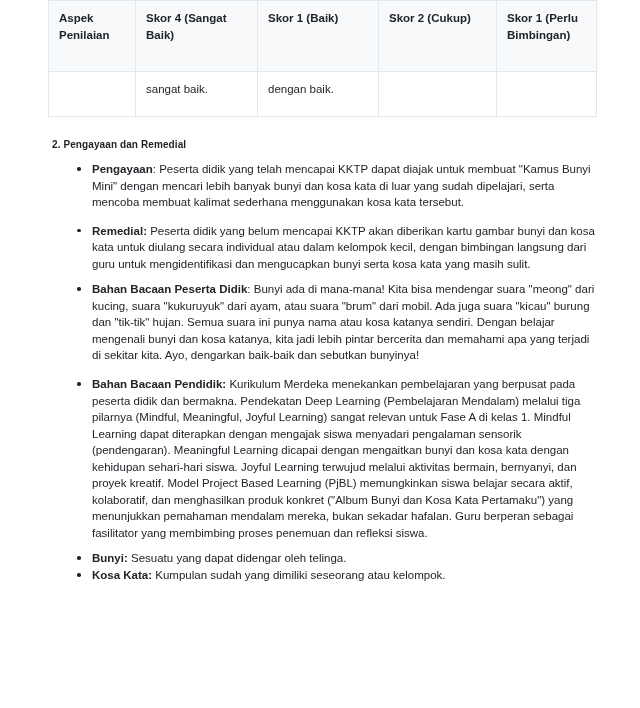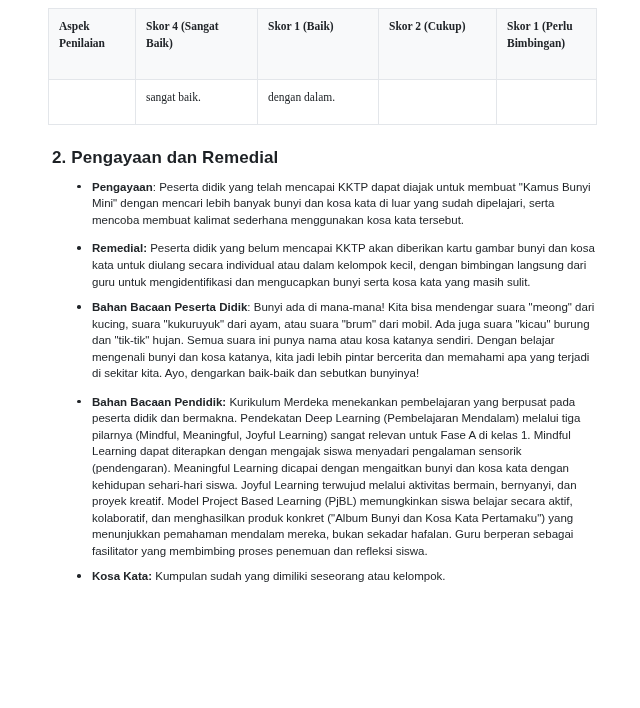--- a/index.html
+++ b/index.html
@@ -18,22 +18,21 @@
 
   .page {
     position: relative;
     width: 640px;
     height: 708px;
     box-sizing: border-box;
   }
 
   
   .rubric-wrap {
-    padding: 8px 45px 0 48px;
-    font-family: Liberation Serif, serif;
+    padding: 0 45px 0 48px;
   }
   table.rubric {
     width: 548px;
     border-collapse: collapse;
     table-layout: fixed;
     font-size: 11.5px;
     line-height: 1.45;
   }
   table.rubric th,
   table.rubric td {
@@ -57,21 +56,21 @@
   col.c2 { width: 122px; }
   col.c3 { width: 121px; }
   col.c4 { width: 118px; }
   col.c5 { width: 100px; }
 
   
   .content {
     padding: 0 45px 0 52px;
   }
   h3.section-heading {
-    font-size: 17px;
+    font-size: 10px;
     font-weight: bold;
     color: #1d2125;
     margin: 17px 0 0 0;
     line-height: 1.4;
     letter-spacing: 0.1px;
   }
   h3.section-heading.first { margin-top: 21px; }
 
   ul.bullets {
     list-style: none;
@@ -131,21 +130,21 @@
           <th>Skor 4 (Sangat Baik)</th>
           <th>Skor 1 (Baik)</th>
           <th>Skor 2 (Cukup)</th>
           <th>Skor 1 (Perlu Bimbingan)</th>
         </tr>
       </thead>
       <tbody>
         <tr>
           <td></td>
           <td>sangat baik.</td>
-          <td>dengan dalam.</td>
+          <td>dengan baik.</td>
           <td></td>
           <td></td>
         </tr>
       </tbody>
     </table>
   </div>
 
   <div class="content">
 
     <h3 class="section-heading first">2. Pengayaan dan Remedial</h3>
@@ -163,19 +162,22 @@
         <span class="lead">Bahan Bacaan Peserta Didik</span><span>: </span><span>Bunyi ada di mana-mana! Kita bisa mendengar suara "meong" dari kucing, suara "kukuruyuk" dari ayam, atau suara "brum" dari mobil. Ada juga suara "kicau" burung dan "tik-tik" hujan. Semua suara ini punya nama atau kosa katanya sendiri. Dengan belajar mengenali bunyi dan kosa katanya, kita jadi lebih pintar bercerita dan memahami apa yang terjadi di sekitar kita. Ayo, dengarkan baik-baik dan sebutkan bunyinya!</span>
       </li>
       <li>
         <span class="lead">Bahan Bacaan Pendidik:</span><span> </span><span>Kurikulum Merdeka menekankan pembelajaran yang berpusat pada peserta didik dan bermakna. Pendekatan Deep Learning (Pembelajaran Mendalam) melalui tiga pilarnya (Mindful, Meaningful, Joyful Learning) sangat relevan untuk Fase A di kelas 1. Mindful Learning dapat diterapkan dengan mengajak siswa menyadari pengalaman sensorik (pendengaran). Meaningful Learning dicapai dengan mengaitkan bunyi dan kosa kata dengan kehidupan sehari-hari siswa. Joyful Learning terwujud melalui aktivitas bermain, bernyanyi, dan proyek kreatif. Model Project Based Learning (PjBL) memungkinkan siswa belajar secara aktif, kolaboratif, dan menghasilkan produk konkret ("Album Bunyi dan Kosa Kata Pertamaku") yang menunjukkan pemahaman mendalam mereka, bukan sekadar hafalan. Guru berperan sebagai fasilitator yang membimbing proses penemuan dan refleksi siswa.</span>
       </li>
     </ul>
 
 
     <ul class="bullets tight">
       <li>
+        <span class="lead">Bunyi:</span><span> </span><span>Sesuatu yang dapat didengar oleh telinga.</span>
+      </li>
+      <li>
         <span class="lead">Kosa Kata:</span><span> </span><span>Kumpulan sudah yang dimiliki seseorang atau kelompok.</span>
       </li>
 
     </ul>
 
   </div>
 </div>
 
 </body></html>

